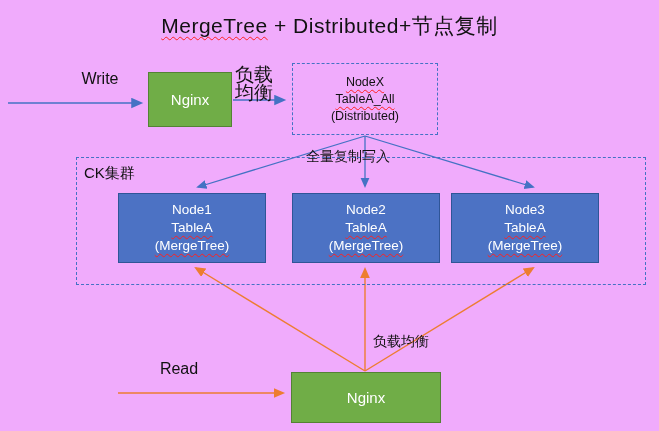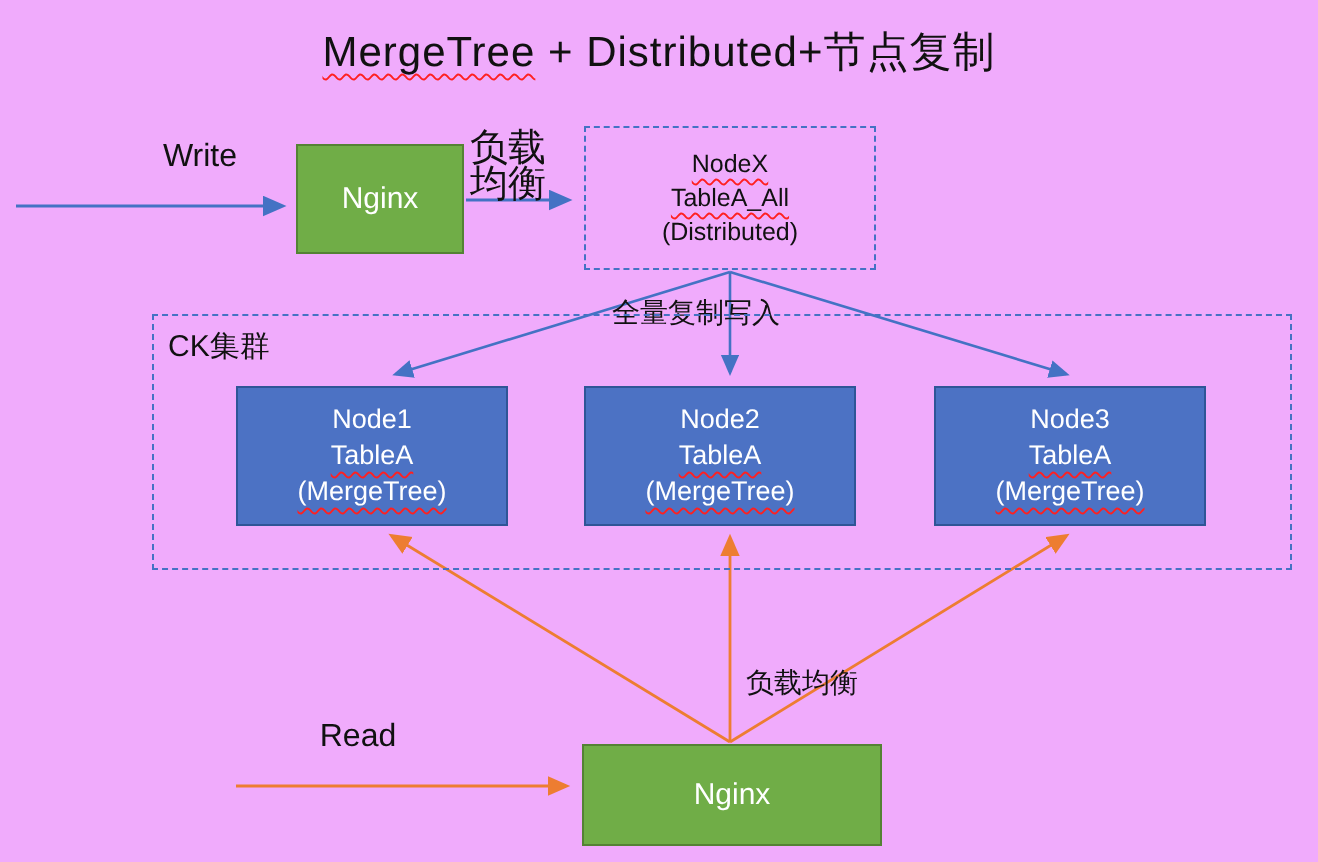--- a/index.html
+++ b/index.html
@@ -44,28 +44,28 @@
     display:flex;flex-direction:column;align-items:center;justify-content:center;
     font-size:12.5px;line-height:17px;color:#111;text-align:center;
   }
   .ck-box{
     left:76px;top:157px;width:570px;height:128px;box-sizing:border-box;
     border:1.5px dashed #4472C4;
   }
   .ck-label{left:84px;top:164px;font-size:15px;color:#111;}
 
   .node-box{
-    top:193px;width:136px;height:70px;box-sizing:border-box;
+    top:193px;width:148px;height:70px;box-sizing:border-box;
     background:#4C72C4;border:1.5px solid #2F5597;
     display:flex;flex-direction:column;align-items:center;justify-content:center;
     color:#ffffff;font-size:13.5px;line-height:18px;text-align:center;
   }
   .node1{left:118px;}
   .node2{left:292px;}
-  .node3{left:467px;}
+  .node3{left:451px;}
 </style>
 </head>
 <body>
 
 <div class="canvas">
 
   <svg class="connectors" width="659" height="431" viewBox="0 0 659 431">
     <defs>
       <marker id="arrBlue" markerWidth="9" markerHeight="8" refX="6.5" refY="3.5" orient="auto">
         <path d="M0,0 L8,3.5 L0,7 Z" fill="#4472C4"></path>

